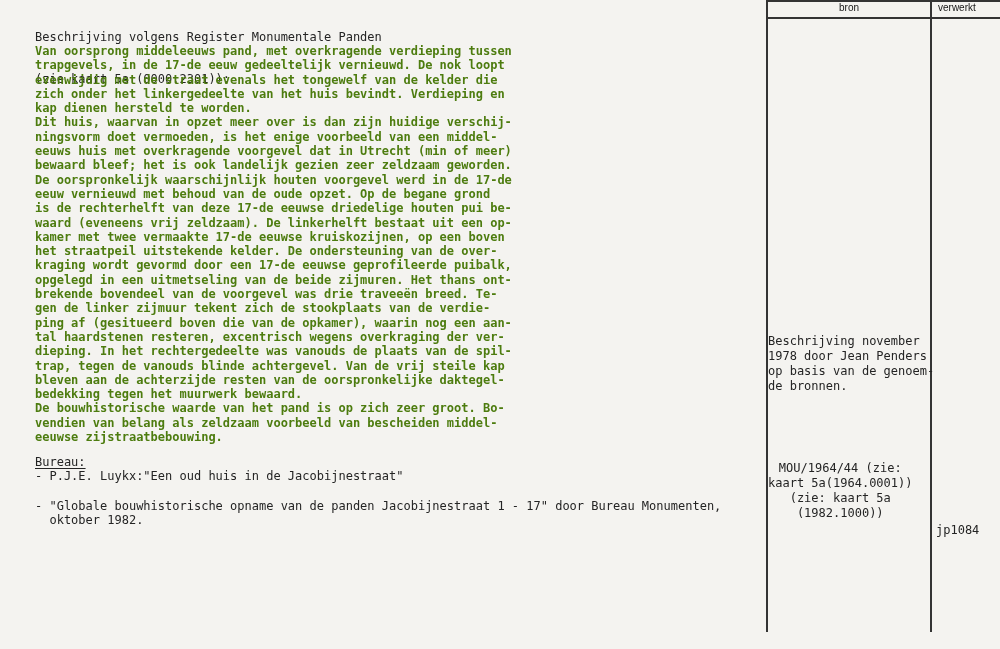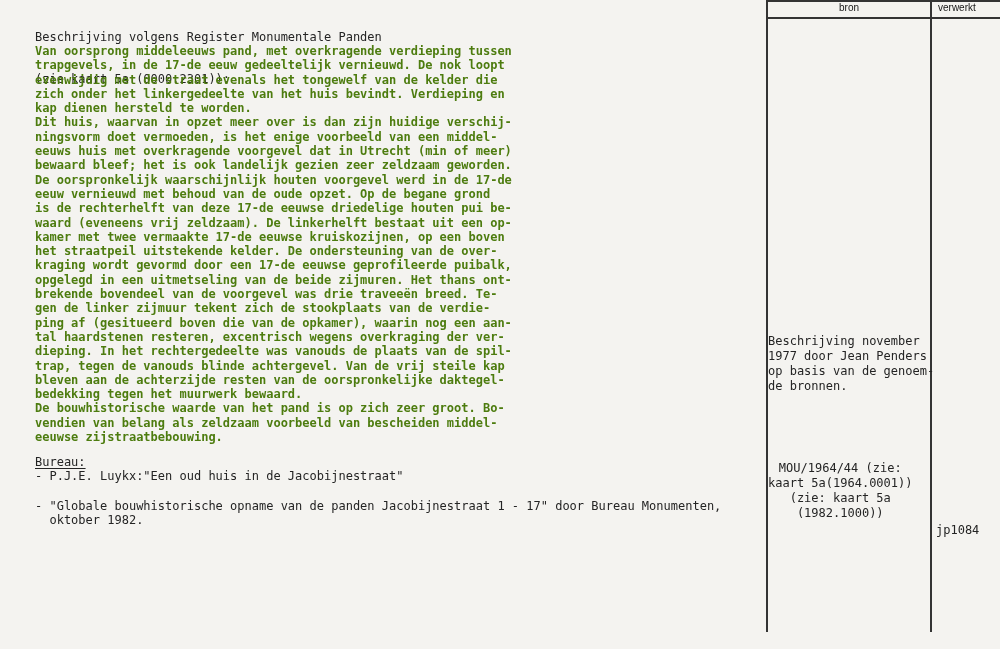--- a/index.html
+++ b/index.html
@@ -118,21 +118,21 @@
 
   <div class="tline h" style="left:766px; top:0; width:234px;"></div>
   <div class="tline h" style="left:766px; top:17px; width:234px;"></div>
   <div class="tline v" style="left:766px; top:0; height:632px;"></div>
   <div class="tline v" style="left:930px; top:0; height:632px;"></div>
 
   <div class="col-header bron">bron</div>
   <div class="col-header verwerkt">verwerkt</div>
 
   <div class="abs mono bron-cell bron-cell-1">Beschrijving november
-1977 door Jean Penders
+1978 door Jean Penders
 op basis van de genoem-
 de bronnen.</div>
 
   <div class="abs mono bron-cell bron-cell-2">MOU/1964/44 (zie:
 kaart 5a(1964.0001))
 (zie: kaart 5a
 (1982.1000))</div>
 
   <div class="abs mono verwerkt-cell">jp1084</div>
 

